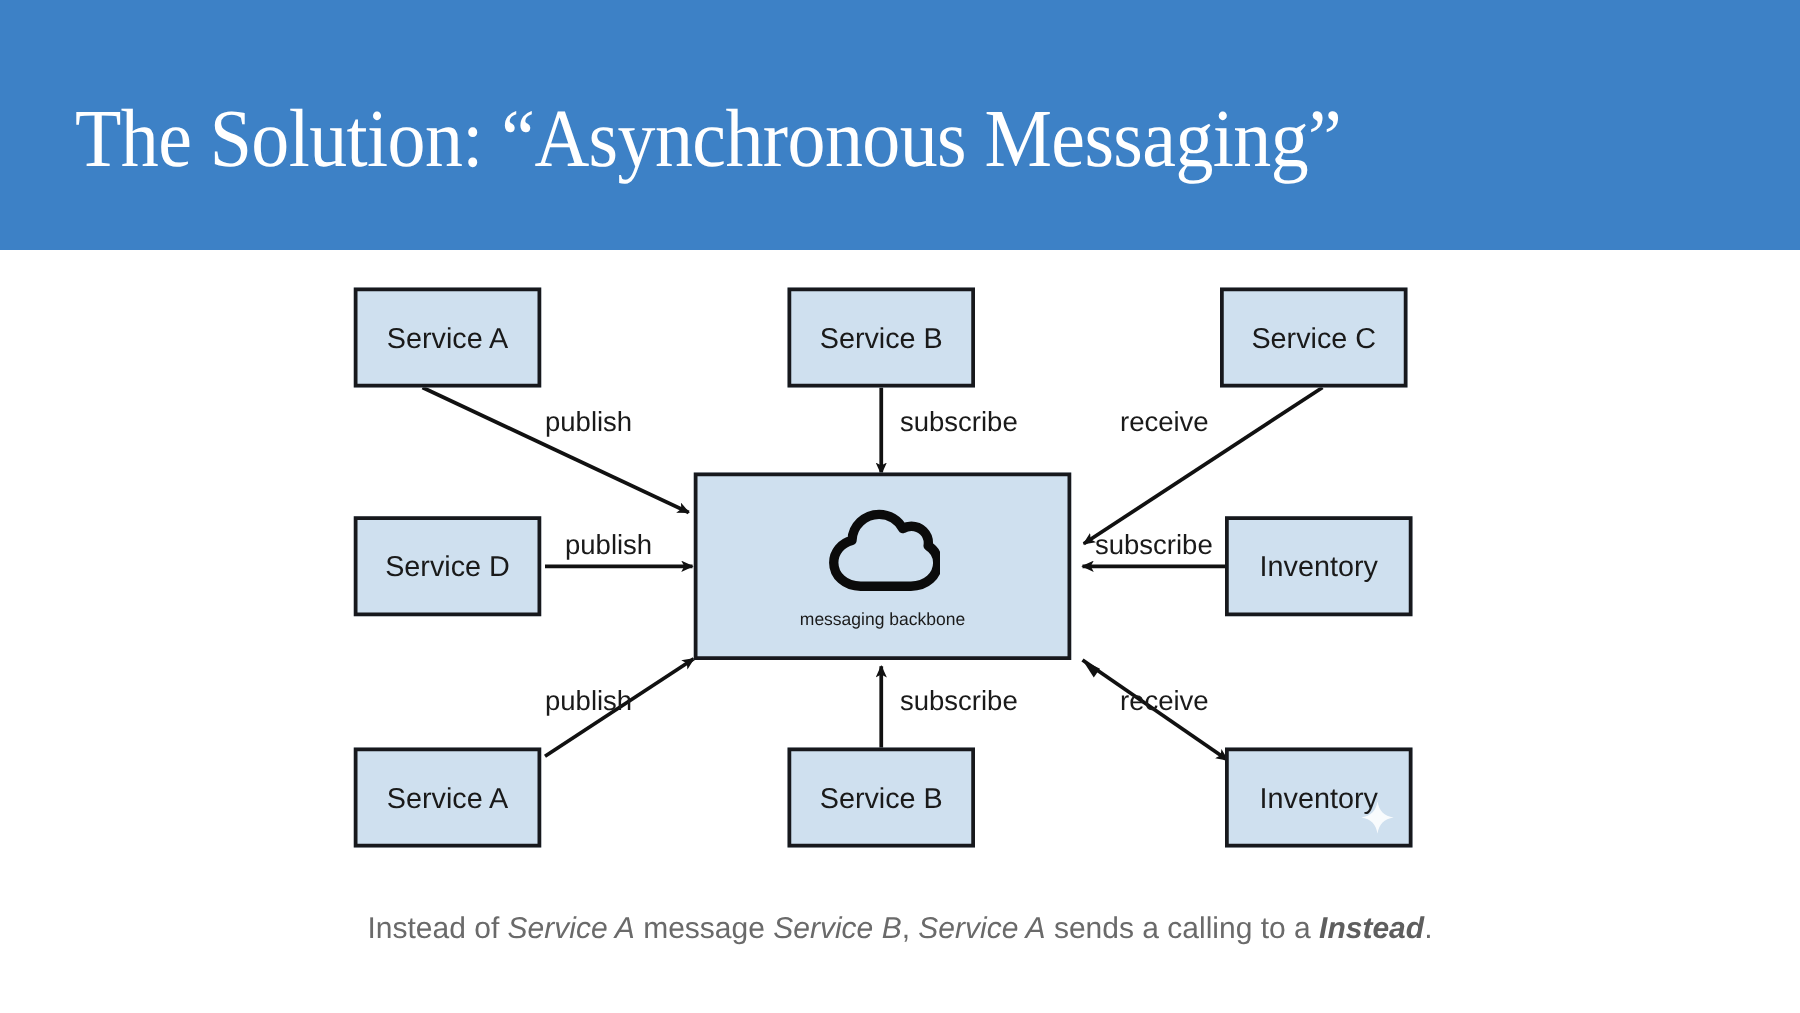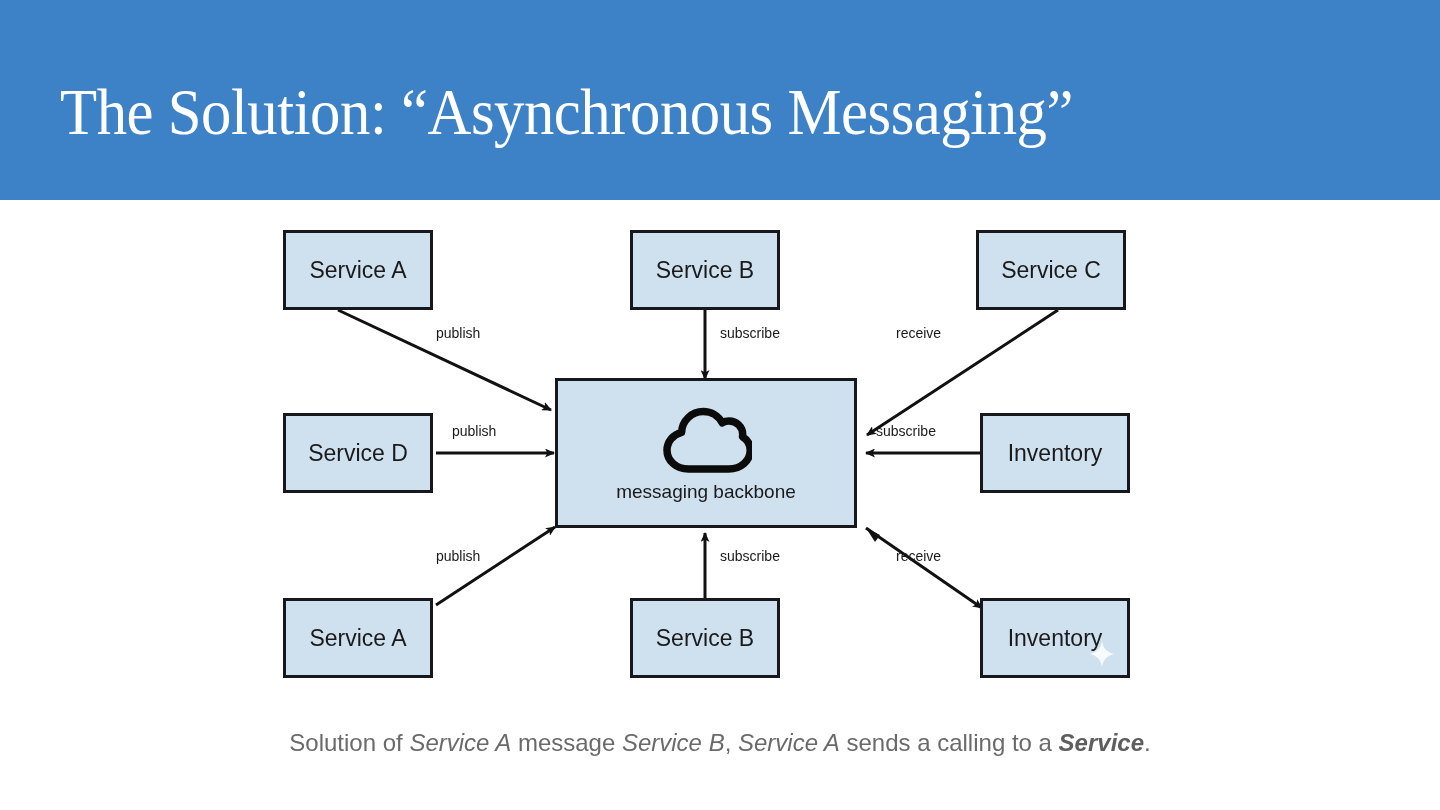--- a/index.html
+++ b/index.html
@@ -76,33 +76,33 @@
     border: 3px solid #17181c;
     box-sizing: border-box;
   }
   .hub-label {
     position: absolute;
     left: 0;
     right: 0;
     bottom: 22px;
     text-align: center;
     font-family: "Liberation Sans", sans-serif;
-    font-size: 19px;
+    font-size: 14px;
     color: #1a1a1a;
   }
   .cloud-icon {
     position: absolute;
     left: 50%;
     top: 26px;
     transform: translateX(-50%);
   }
   .edge-label {
     position: absolute;
     font-family: "Liberation Sans", sans-serif;
-    font-size: 14px;
+    font-size: 22px;
     color: #1a1a1a;
     white-space: nowrap;
   }
   .sparkle {
     position: absolute;
     width: 26px;
     height: 26px;
     pointer-events: none;
   }
   
@@ -228,15 +228,15 @@
     <span class="edge-label" style="left:618px; top:218px;">subscribe</span>
 
     <span class="edge-label" style="left:178px; top:343px;">publish</span>
 
     <span class="edge-label" style="left:462px; top:343px;">subscribe</span>
 
     <span class="edge-label" style="left:638px; top:343px;">receive</span>
 
   </div>
 
-  <div class="caption"><span>Solution of </span><em>Service A</em><span> message </span><em>Service B</em><span>, </span><em>Service A</em><span> sends a calling to a </span><strong>Service</strong><span>.</span></div>
+  <div class="caption"><span>Instead of </span><em>Service A</em><span> message </span><em>Service B</em><span>, </span><em>Service A</em><span> sends a calling to a </span><strong>Instead</strong><span>.</span></div>
 
 </div>
 
 </body></html>

